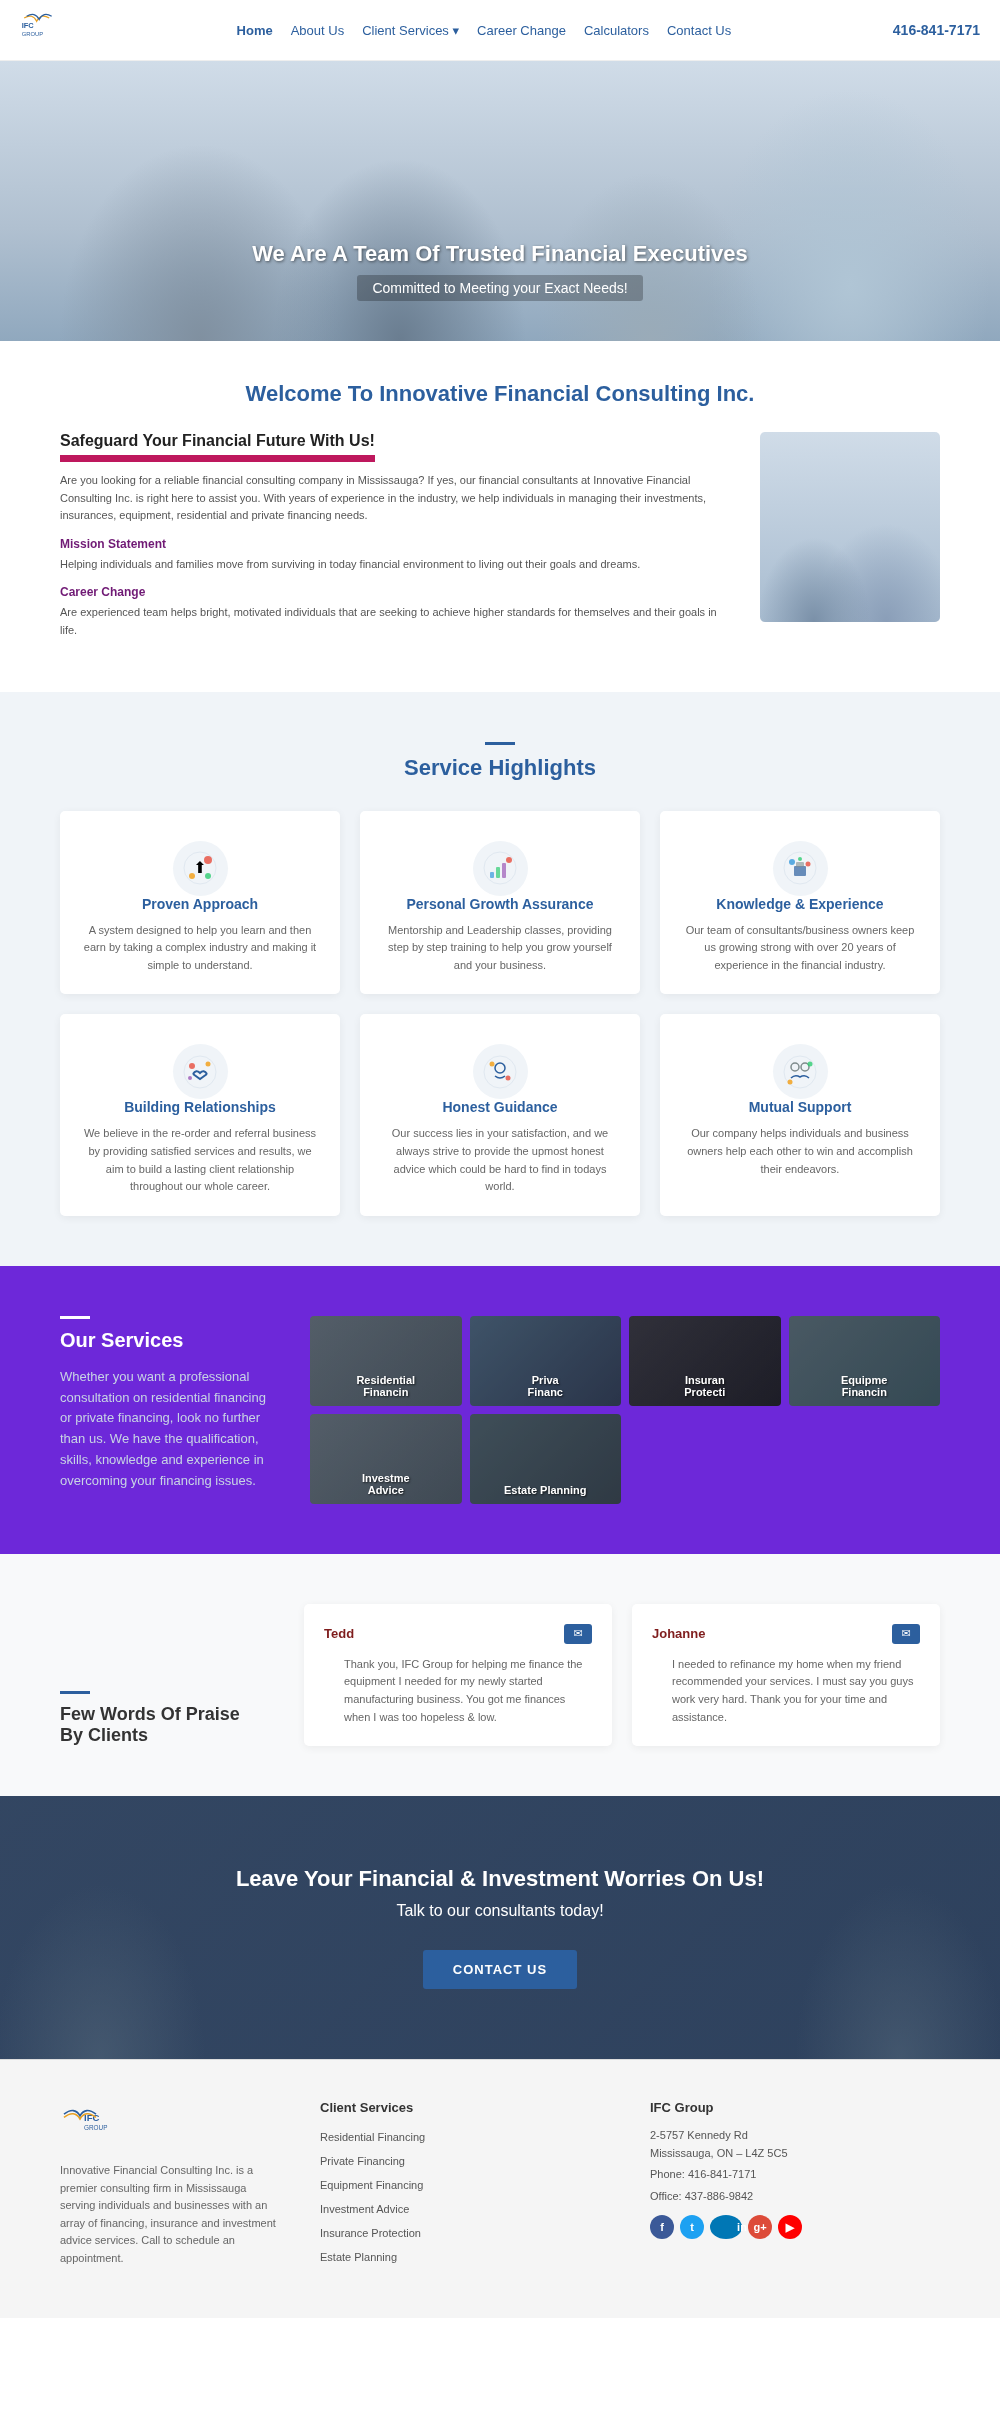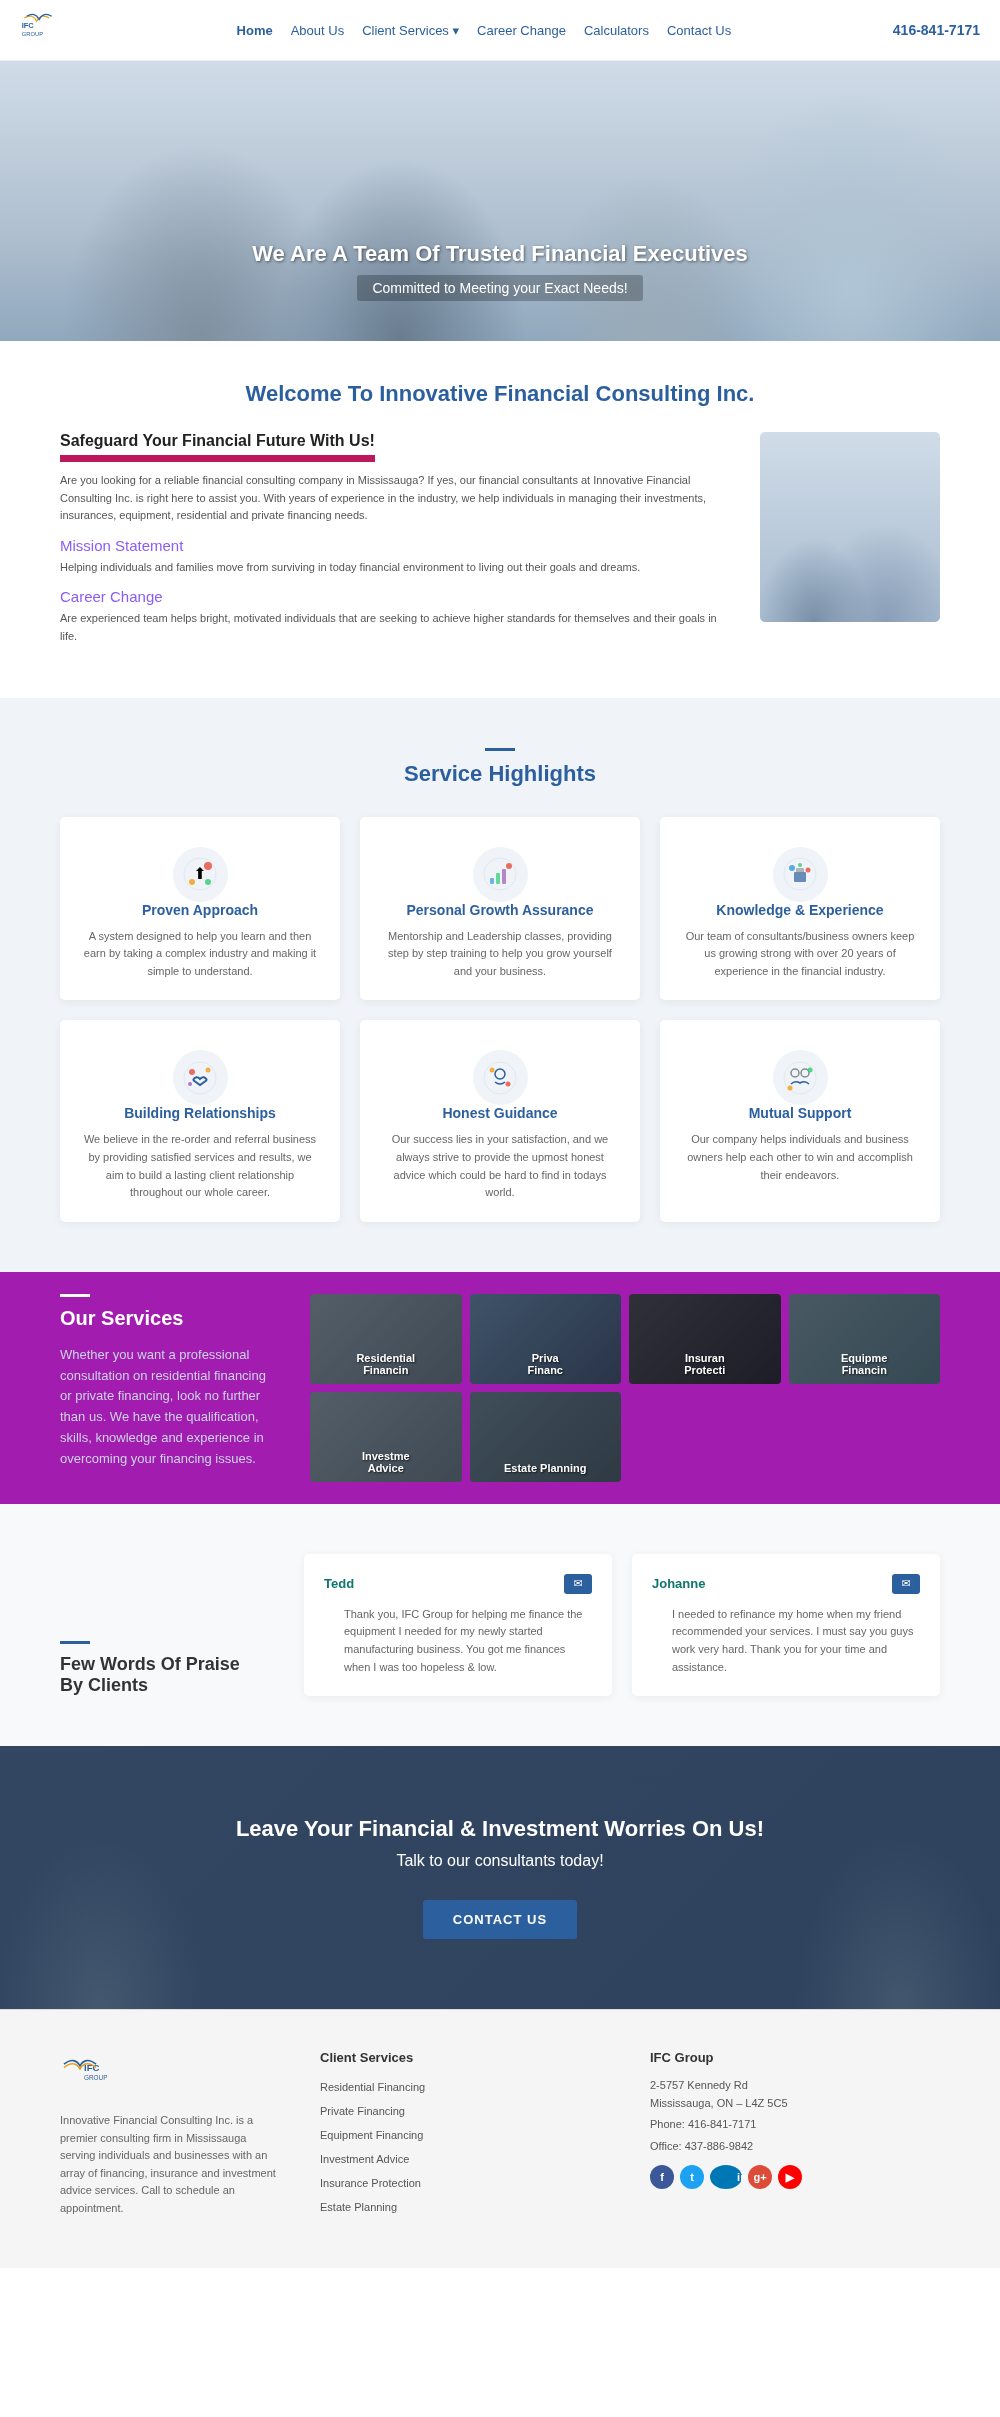--- a/index.html
+++ b/index.html
@@ -130,23 +130,23 @@
       padding-bottom: 5px;
       display: inline-block;
     }
     .welcome-text p {
       font-size: 11px;
       color: #555;
       line-height: 1.6;
       margin-bottom: 12px;
     }
     .welcome-text h4 {
-      font-size: 15px;
-      font-weight: normal;
-      color: #8b5cf6;
+      font-size: 12px;
+      font-weight: bold;
+      color: #701a75;
       margin-bottom: 5px;
     }
     .welcome-image {
       width: 180px;
       height: 190px;
       background: linear-gradient(135deg, #c8d4e0 0%, #9ab0c8 100%);
       border-radius: 5px;
       flex-shrink: 0;
       overflow: hidden;
       position: relative;
@@ -204,22 +204,22 @@
       background: #f0f4f8;
       display: flex;
       align-items: center;
       justify-content: center;
       margin: 0 auto;
       position: relative;
     }
 
     
     .our-services {
-      background: #a21caf;
-      padding: 22px 60px;
+      background: #6d28d9;
+      padding: 50px 60px;
       color: #fff;
     }
     .services-inner {
       display: flex;
       gap: 30px;
       align-items: flex-start;
     }
     .services-left {
       width: 220px;
       flex-shrink: 0;
@@ -305,21 +305,21 @@
     }
     .testimonial-header {
       display: flex;
       justify-content: space-between;
       align-items: center;
       margin-bottom: 12px;
     }
     .testimonial-name {
       font-weight: bold;
       font-size: 13px;
-      color: #0f766e;
+      color: #7f1d1d;
     }
     .testimonial-email-icon {
       width: 28px;
       height: 20px;
       background: #2c5f9e;
       border-radius: 3px;
       display: flex;
       align-items: center;
       justify-content: center;
       color: #fff;

